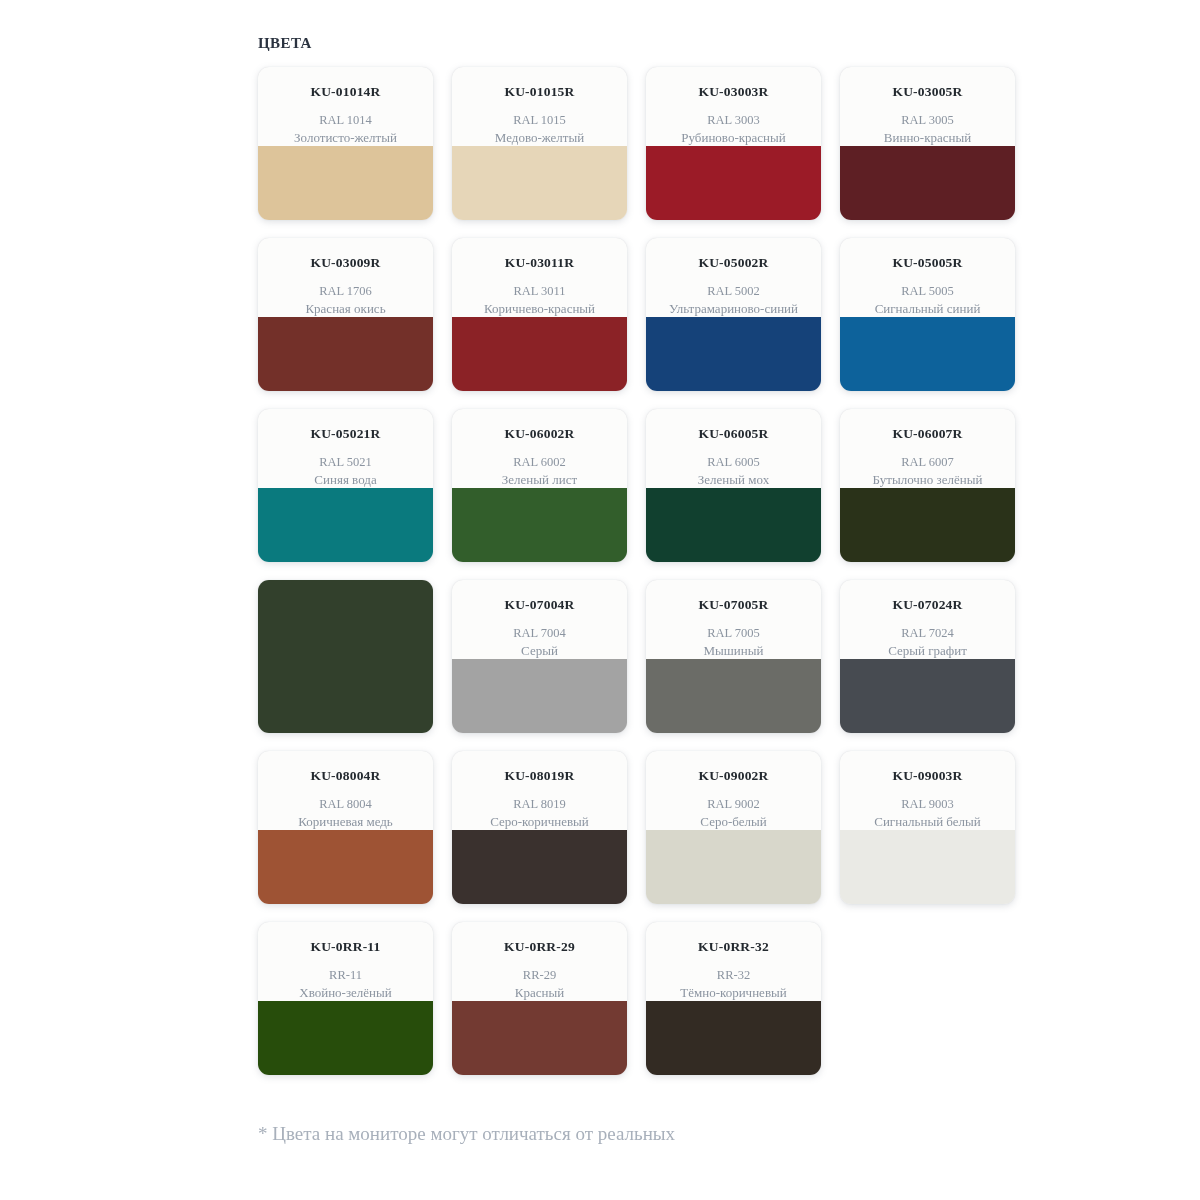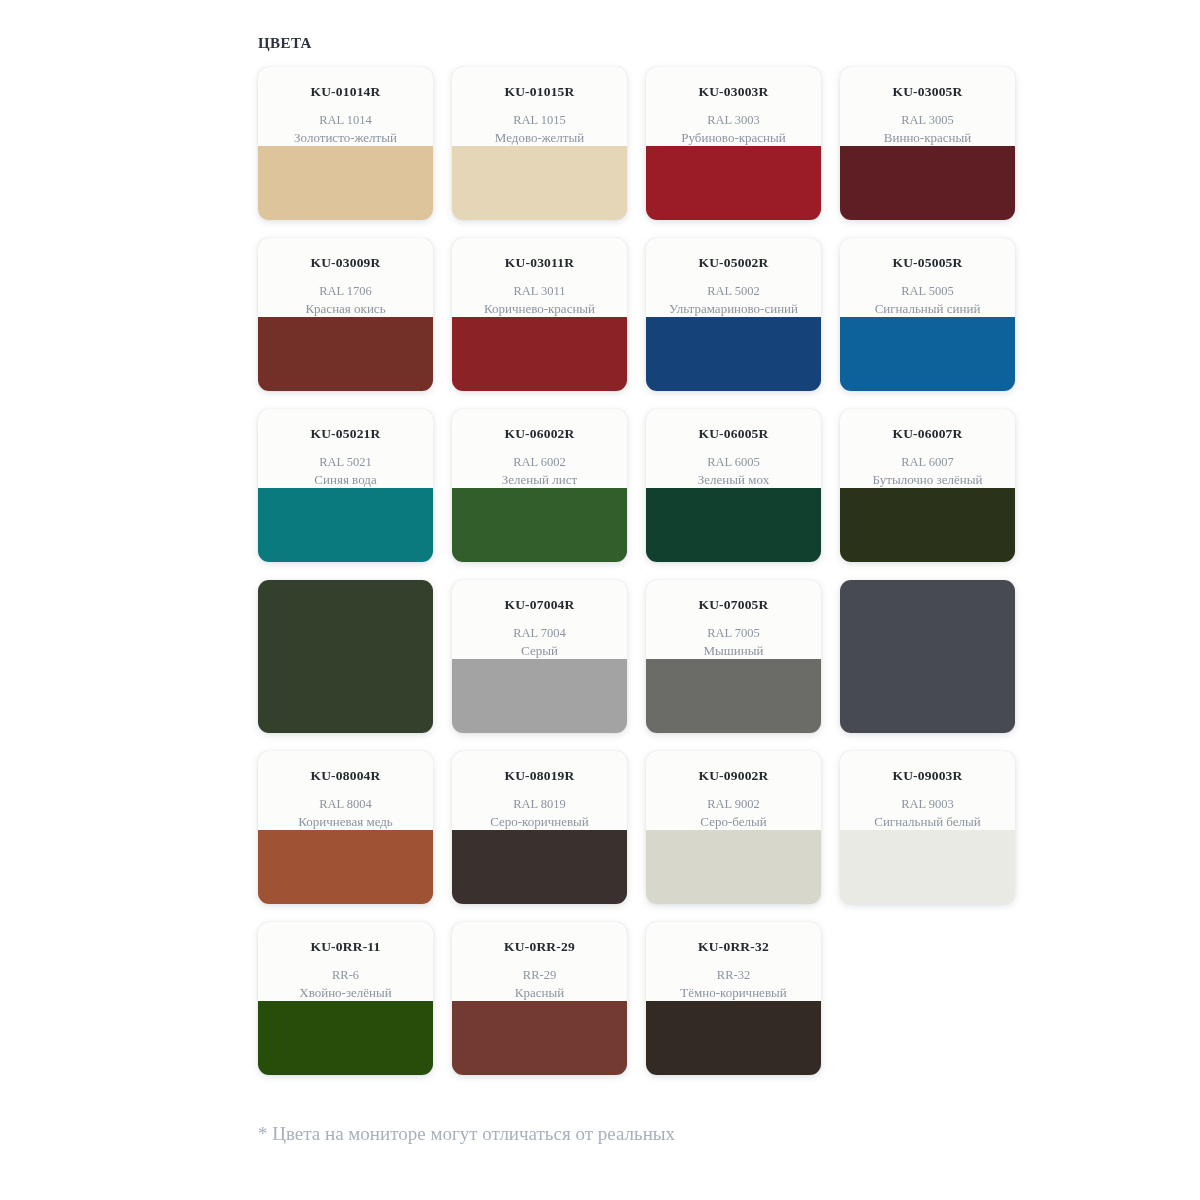--- a/index.html
+++ b/index.html
@@ -234,20 +234,25 @@
   <div class="color-card">
     <div class="card-text">
       <div class="card-code">KU-07005R</div>
       <div class="card-ral">RAL 7005</div>
       <div class="card-name">Мышиный</div>
     </div>
     <div class="swatch" style="background: rgb(107, 108, 103);"></div>
   </div>
 
   <div class="color-card">
+    <div class="card-text">
+      <div class="card-code">KU-07024R</div>
+      <div class="card-ral">RAL 7024</div>
+      <div class="card-name">Серый графит</div>
+    </div>
     <div class="swatch" style="background: rgb(71, 75, 81);"></div>
   </div>
 
   <div class="color-card">
     <div class="card-text">
       <div class="card-code">KU-08004R</div>
       <div class="card-ral">RAL 8004</div>
       <div class="card-name">Коричневая медь</div>
     </div>
     <div class="swatch" style="background: rgb(158, 83, 52);"></div>
@@ -277,21 +282,21 @@
       <div class="card-code">KU-09003R</div>
       <div class="card-ral">RAL 9003</div>
       <div class="card-name">Сигнальный белый</div>
     </div>
     <div class="swatch" style="background: rgb(234, 234, 229);"></div>
   </div>
 
   <div class="color-card">
     <div class="card-text">
       <div class="card-code">KU-0RR-11</div>
-      <div class="card-ral">RR-6</div>
+      <div class="card-ral">RR-11</div>
       <div class="card-name">Хвойно-зелёный</div>
     </div>
     <div class="swatch" style="background: rgb(39, 77, 11);"></div>
   </div>
 
   <div class="color-card">
     <div class="card-text">
       <div class="card-code">KU-0RR-29</div>
       <div class="card-ral">RR-29</div>
       <div class="card-name">Красный</div>

